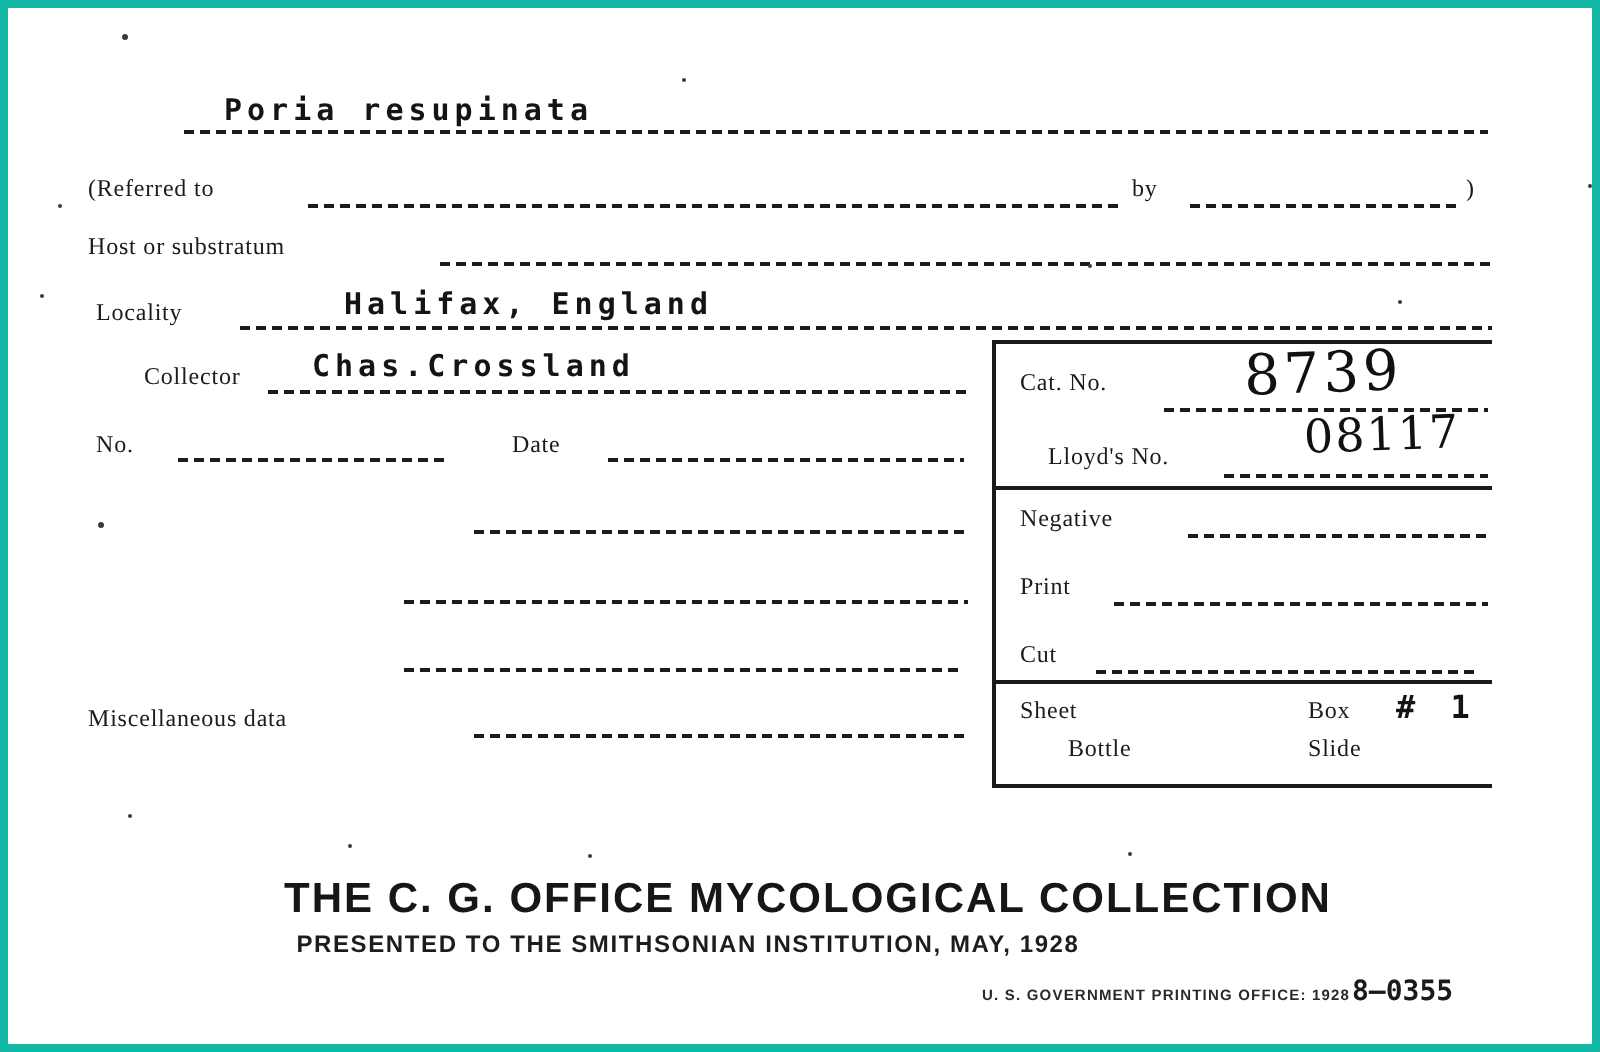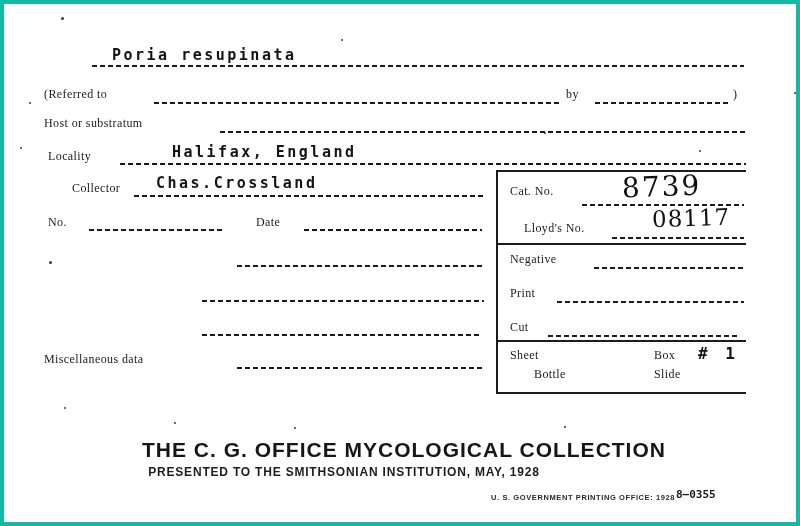--- a/index.html
+++ b/index.html
@@ -83,21 +83,21 @@
     font-size:7.5px;
     letter-spacing:0.6px;
     color:#2a2a2a;
     white-space:nowrap;
   }
   .print-code{
     position:absolute;
     left:672px;top:484px;
     font-family:"DejaVu Sans Mono", monospace;
     font-weight:bold;
-    font-size:11px;
+    font-size:14px;
     color:#1a1a1a;
     white-space:nowrap;
   }
   .speck{
     position:absolute;
     background:#3a3a3a;
     border-radius:50%;
   }
 </style>
 </head>

